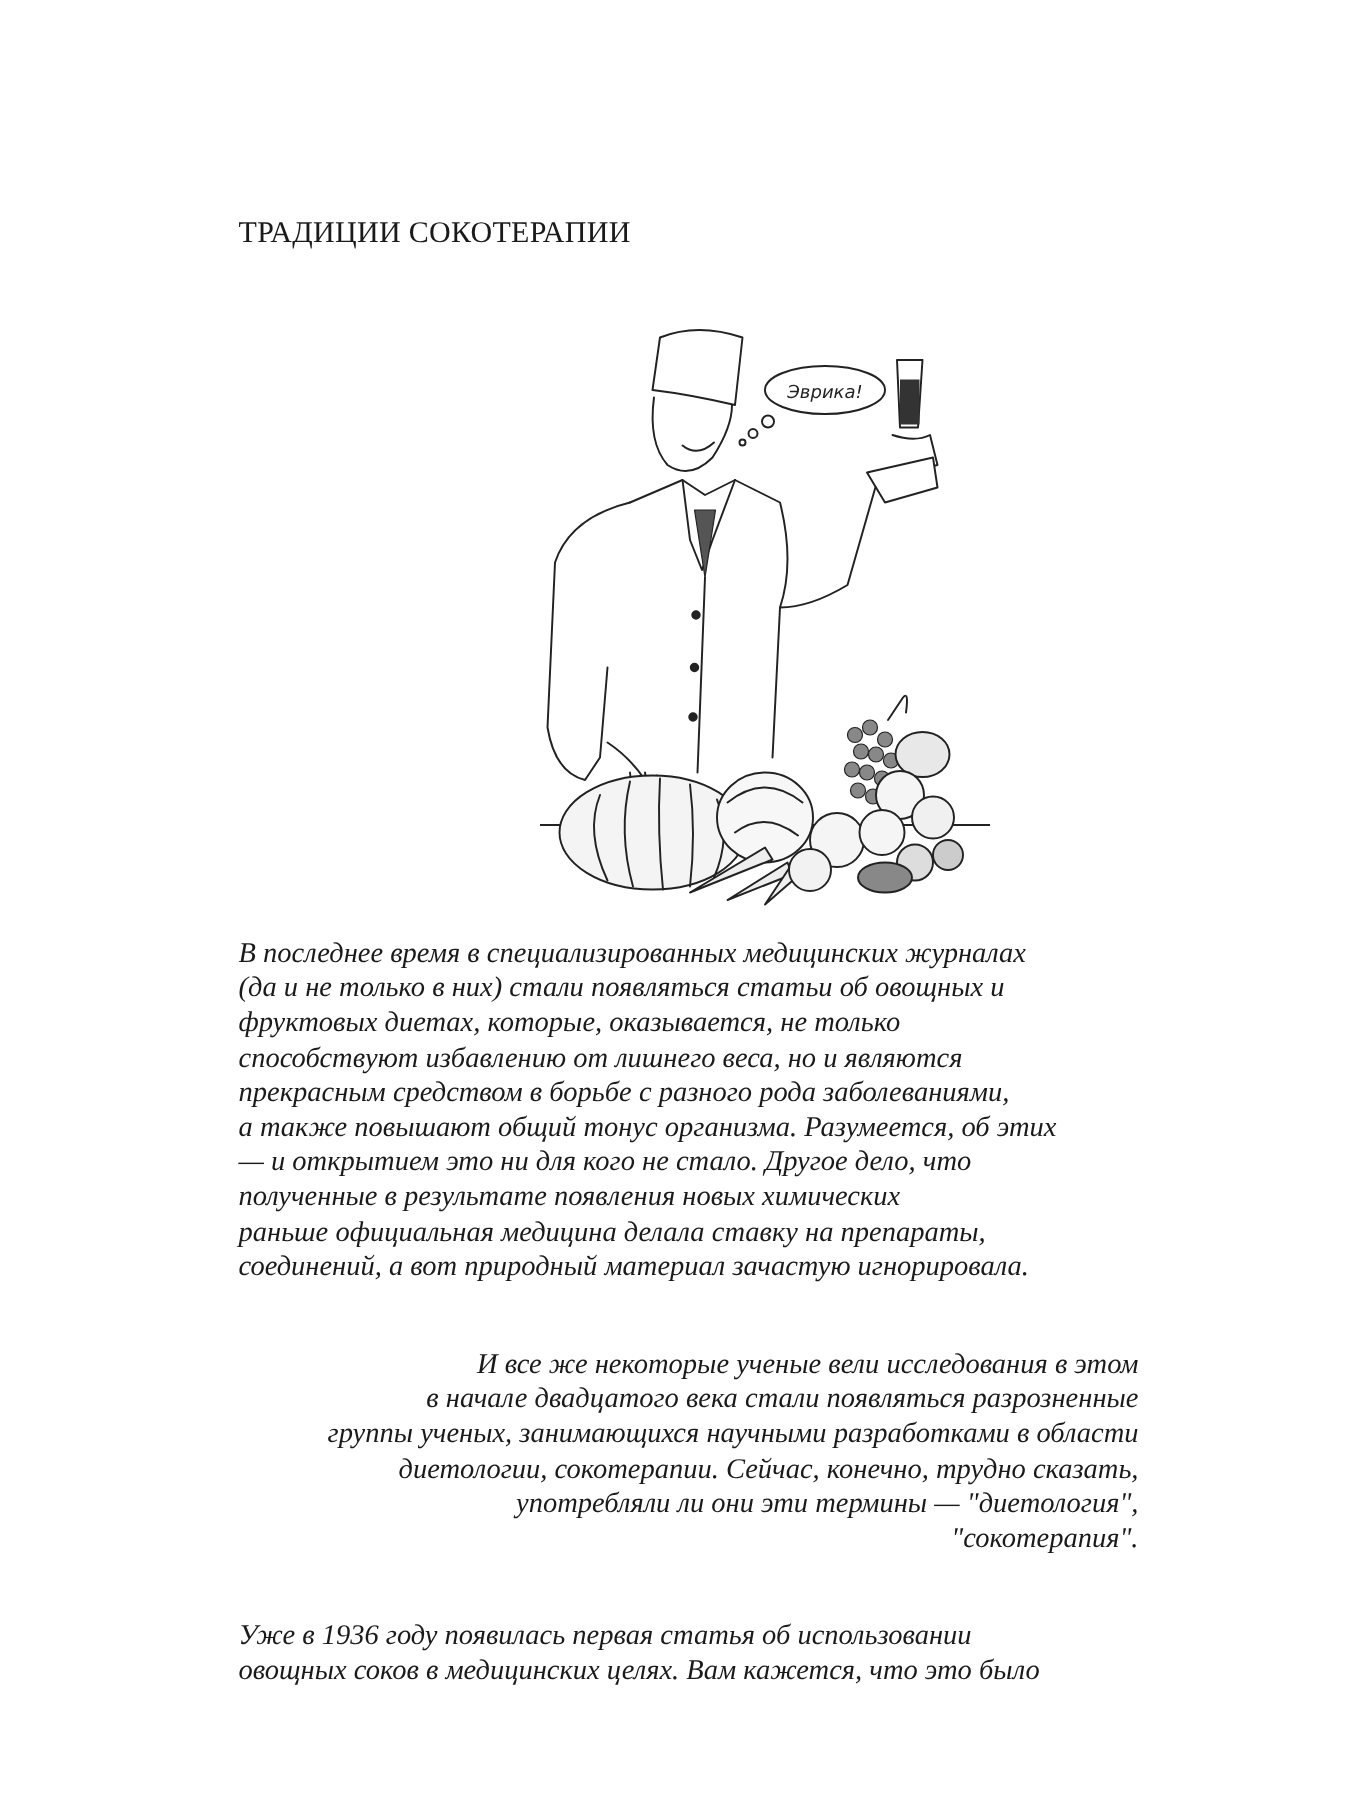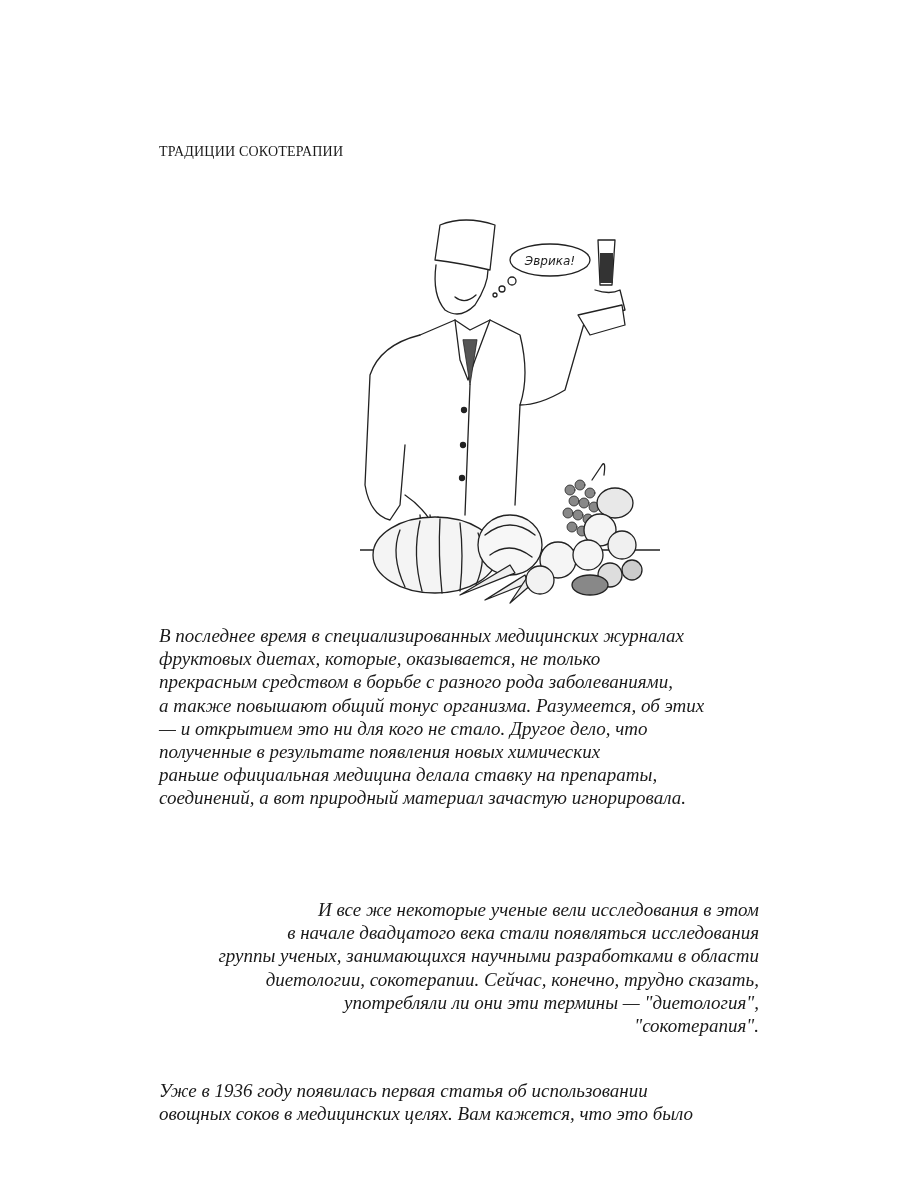--- a/index.html
+++ b/index.html
@@ -1,18 +1,18 @@
 <!DOCTYPE html>
 <html><head>
   <meta charset="utf-8">
   <style>
     html, body { margin: 0; padding: 0; background: #ffffff; }
     body { width: 900px; height: 1200px; position: relative; overflow: hidden;
            font-family: "Liberation Serif", "DejaVu Serif", serif; color: #1a1a1a; }
-    .title { position: absolute; left: 159px; top: 144px; font-size: 14px; letter-spacing: 0.2px; font-family: Liberation Serif, serif; }
+    .title { position: absolute; left: 159px; top: 144px; font-size: 20px; letter-spacing: 0.2px; font-family: Liberation Serif, serif; }
     .illustration { position: absolute; left: 360px; top: 185px; width: 300px; height: 420px; }
     .para { position: absolute; left: 159px; width: 600px; font-size: 19px; line-height: 23.2px; font-style: italic; }
     .para .line { display: block; white-space: nowrap; }
     #p1 { top: 624px; }
     #p2 { top: 898px; text-align: right; }
     #p3 { top: 1079px; }
   </style>
 </head>
 <body>
 
@@ -85,32 +85,34 @@
       <circle cx="250" cy="390" r="12" fill="#ddd"></circle>
       <circle cx="272" cy="385" r="10" fill="#ccc"></circle>
       <ellipse cx="230" cy="400" rx="18" ry="10" fill="#888"></ellipse>
       <circle cx="180" cy="395" r="14" fill="#f2f2f2"></circle>
     </g>
     <text x="190" y="80" text-anchor="middle" font-family="DejaVu Sans, sans-serif" font-style="italic" font-size="12" fill="#222">Эврика!</text>
   </svg>
 
   <div class="para" id="p1">
     <span class="line">В последнее время в специализированных медицинских журналах</span>
+    <span class="line">(да и не только в них) стали появляться статьи об овощных и</span>
     <span class="line">фруктовых диетах, которые, оказывается, не только</span>
+    <span class="line">способствуют избавлению от лишнего веса, но и являются</span>
     <span class="line">прекрасным средством в борьбе с разного рода заболеваниями,</span>
     <span class="line">а также повышают общий тонус организма. Разумеется, об этих</span>
     <span class="line">— и открытием это ни для кого не стало. Другое дело, что</span>
     <span class="line">полученные в результате появления новых химических</span>
     <span class="line">раньше официальная медицина делала ставку на препараты,</span>
     <span class="line">соединений, а вот природный материал зачастую игнорировала.</span>
   </div>
 
   <div class="para" id="p2">
     <span class="line">И все же некоторые ученые вели исследования в этом</span>
-    <span class="line">в начале двадцатого века стали появляться исследования</span>
+    <span class="line">в начале двадцатого века стали появляться разрозненные</span>
     <span class="line">группы ученых, занимающихся научными разработками в области</span>
     <span class="line">диетологии, сокотерапии. Сейчас, конечно, трудно сказать,</span>
     <span class="line">употребляли ли они эти термины — "диетология",</span>
     <span class="line">"сокотерапия".</span>
   </div>
 
   <div class="para" id="p3">
     <span class="line">Уже в 1936 году появилась первая статья об использовании</span>
     <span class="line">овощных соков в медицинских целях. Вам кажется, что это было</span>
   </div>

